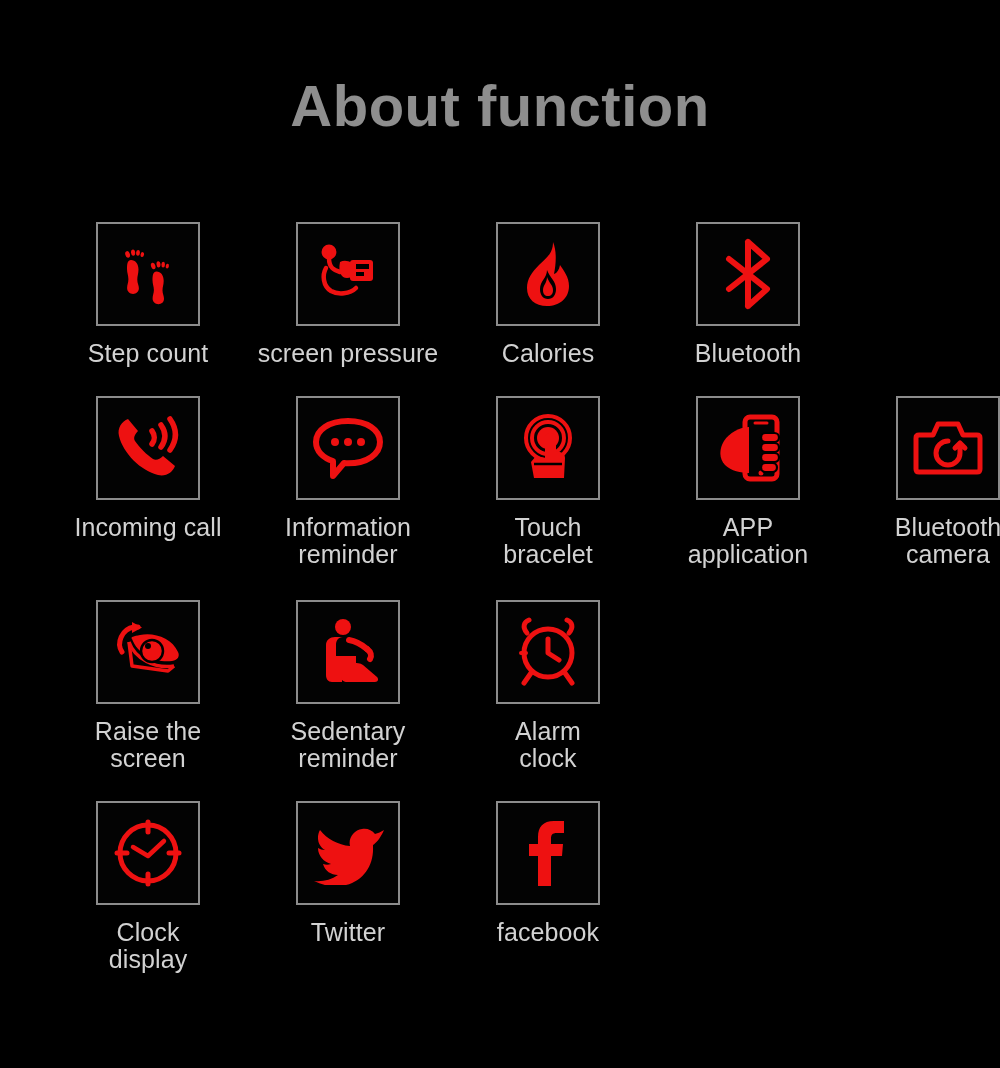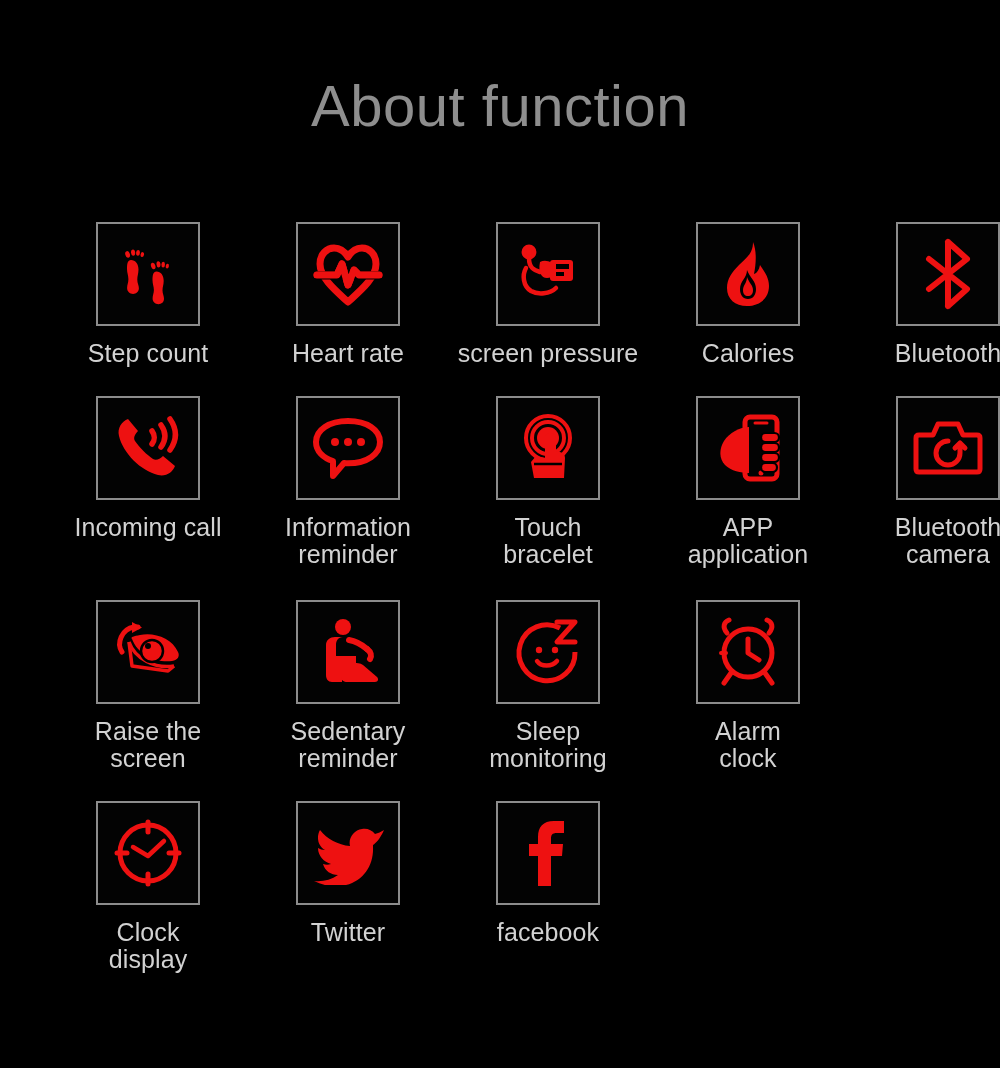--- a/index.html
+++ b/index.html
@@ -21,21 +21,21 @@
     background: #000000;
     position: relative;
   }
   .page-title {
     position: absolute;
     top: 76px;
     left: 0;
     width: 1000px;
     text-align: center;
     font-size: 58px;
-    font-weight: normal;
+    font-weight: bold;
     color: #8e8e8e;
     letter-spacing: 0.5px;
     line-height: 1.05;
   }
   .grid {
     position: absolute;
     top: 222px;
     left: 0;
     width: 1000px;
   }
@@ -102,31 +102,20 @@
               <ellipse cx="41.2" cy="28" rx="2.2" ry="3.3" transform="rotate(-16 41.2 28)"></ellipse>
               <ellipse cx="46.5" cy="26.3" rx="2" ry="3.1" transform="rotate(-6 46.5 26.3)"></ellipse>
               <ellipse cx="51.2" cy="26.6" rx="1.8" ry="2.8" transform="rotate(3 51.2 26.6)"></ellipse>
               <ellipse cx="55.3" cy="28.2" rx="1.6" ry="2.4" transform="rotate(12 55.3 28.2)"></ellipse>
             </g>
           </svg>
         </div>
         <div class="cell-label">Step count</div>
       </div>
 
-      <div class="cell">
-        <div class="icon-box">
-          <svg width="74" height="74" viewBox="0 0 74 74">
-            <path d="M37 65 C25 54 9 41 9 27 C9 17 16 11 23 11 C29 11 34 15 37 20 C40 15 45 11 51 11 C58 11 65 17 65 27 C65 41 49 54 37 65 Z" fill="none" stroke="#ee1111" stroke-width="7" stroke-linejoin="round"></path>
-            <path d="M6 38 H26 L31 27 L37 48 L43 33 L48 38 H68" fill="none" stroke="#ee1111" stroke-width="7" stroke-linejoin="round" stroke-linecap="round"></path>
-            <rect x="4" y="34.5" width="66" height="8" fill="#000"></rect>
-            <path d="M6 38 H26 L31 27 L37 48 L43 33 L48 38 H68" fill="none" stroke="#ee1111" stroke-width="7" stroke-linejoin="round" stroke-linecap="round"></path>
-          </svg>
-        </div>
-        <div class="cell-label">Heart rate</div>
-      </div>
 
       <div class="cell">
         <div class="icon-box">
           <svg width="72" height="72" viewBox="0 0 72 72">
             <g fill="none" stroke="#ee1111" stroke-width="4.5" stroke-linecap="round" stroke-linejoin="round">
               <circle cx="17" cy="14" r="5.2" fill="#ee1111"></circle>
               <path d="M17 20 C17 30 22 32 28 34"></path>
               <path d="M14 30 C10 37 11 48 19 53 C26 57 38 56 44 50"></path>
             </g>
             <path d="M28 24 C34 21 41 24 43 30 C44 35 41 40 35 40 C29 40 26 34 28 24 Z" fill="#ee1111"></path>
@@ -264,33 +253,20 @@
             <path d="M26 47 L26 61 C26 64 29 66 32 66 L60 66 C63 66 64 63 62 61 L48 49 C45 47 42 47 39 47 Z" fill="#ee1111"></path>
             <path d="M34 24 C40 25 46 28 52 33" fill="none" stroke="#ee1111" stroke-width="6" stroke-linecap="round"></path>
             <path d="M52 33 C56 36 57 40 55 43" fill="none" stroke="#ee1111" stroke-width="6" stroke-linecap="round"></path>
           </svg>
         </div>
         <div class="cell-label">Sedentary
 reminder</div>
       </div>
 
 
-      <div class="cell">
-        <div class="icon-box">
-          <svg width="74" height="72" viewBox="0 0 74 72">
-            <path d="M49 12 A28 28 0 1 0 64 36" fill="none" stroke="#ee1111" stroke-width="5"></path>
-            <path d="M46 6 H64 L46 26 H64" fill="none" stroke="#ee1111" stroke-width="5" stroke-linecap="round" stroke-linejoin="round"></path>
-            <circle cx="28" cy="34" r="3.2" fill="#ee1111"></circle>
-            <circle cx="44" cy="34" r="3.2" fill="#ee1111"></circle>
-            <path d="M26 45 C30 51 41 51 46 45" fill="none" stroke="#ee1111" stroke-width="4.5" stroke-linecap="round"></path>
-          </svg>
-        </div>
-        <div class="cell-label">Sleep
-monitoring</div>
-      </div>
 
       <div class="cell">
         <div class="icon-box">
           <svg width="74" height="74" viewBox="0 0 74 74">
             <circle cx="37" cy="38" r="24" fill="none" stroke="#ee1111" stroke-width="5"></circle>
             <path d="M37 24 L37 38 L48 45" fill="none" stroke="#ee1111" stroke-width="5" stroke-linecap="round" stroke-linejoin="round"></path>
             <path d="M16 18 C11 12 13 7 18 5" fill="none" stroke="#ee1111" stroke-width="5" stroke-linecap="round"></path>
             <path d="M58 18 C63 12 61 7 56 5" fill="none" stroke="#ee1111" stroke-width="5" stroke-linecap="round"></path>
             <path d="M20 58 L13 68" stroke="#ee1111" stroke-width="5" stroke-linecap="round"></path>
             <path d="M54 58 L61 68" stroke="#ee1111" stroke-width="5" stroke-linecap="round"></path>

